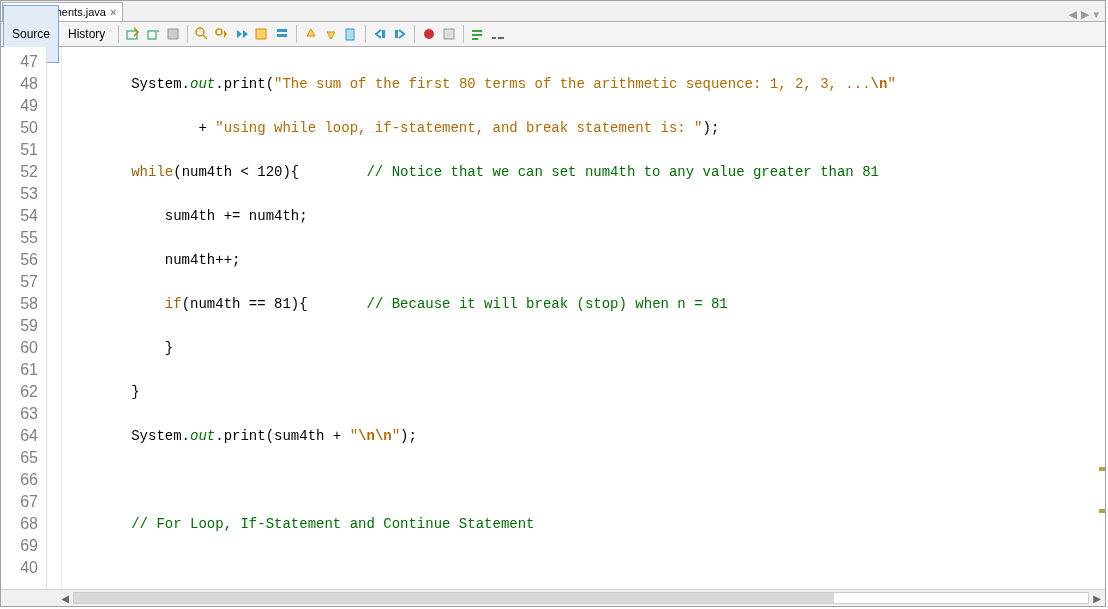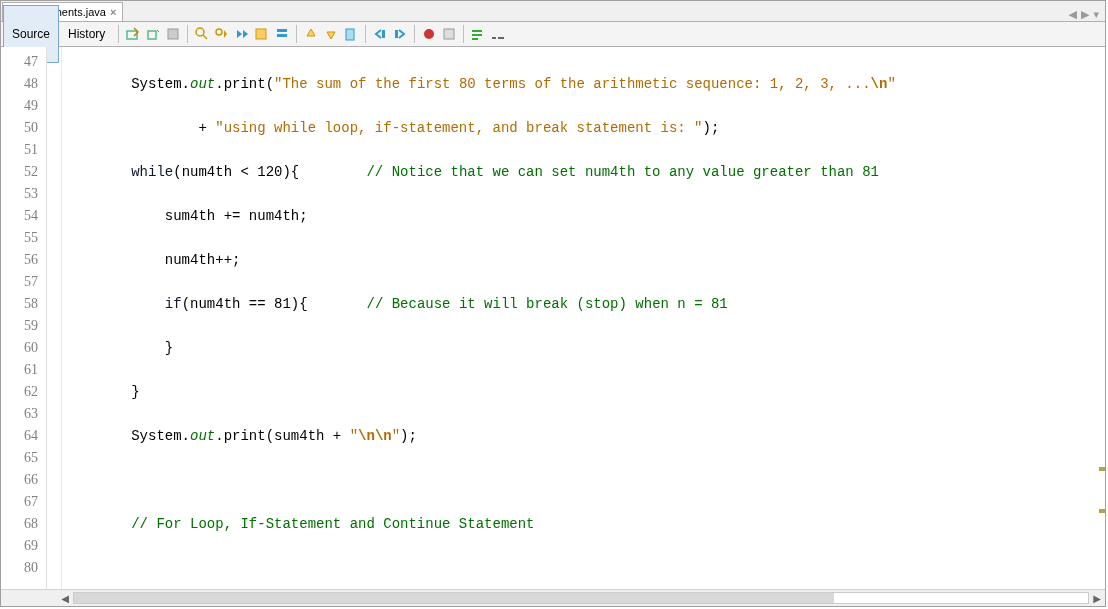--- a/index.html
+++ b/index.html
@@ -8,27 +8,27 @@
   .tab{display:flex;align-items:center;gap:4px;padding:2px 6px;background:#fff;border:1px solid #b0b0b0;border-bottom:none;font-size:11px}
   .tab .ji{width:14px;height:14px;display:inline-block}
   .tab-close{color:#888;cursor:pointer;font-weight:bold;font-size:11px}
   .navarrows{margin-left:auto;margin-right:6px;display:flex;gap:4px;color:#999;font-size:11px;align-items:center}
   .toolbar{height:24px;display:flex;align-items:center;gap:0;border-bottom:1px solid #b0b0b0;background:#f4f4f4;padding-left:2px}
   .tbbtn{padding:21px 8px;font-size:12px;border:1px solid transparent;cursor:pointer}
   .tbbtn.active{background:#e2ecf6;border:1px solid #7aa7d7}
   .tbsep{width:1px;height:18px;background:#c0c0c0;margin:0 4px}
   .tbicon{width:16px;height:16px;display:flex;align-items:center;justify-content:center;margin:0 2px;cursor:pointer}
   .editor{flex:1;display:flex;overflow:hidden;position:relative}
-  .gutter{width:46px;background:#fff;border-right:1px solid #e0e0e0;font-family:Liberation Serif, serif;font-size:14px;color:#808080;text-align:right;padding-top:4px;box-sizing:border-box}
+  .gutter{width:46px;background:#fff;border-right:1px solid #e0e0e0;font-family:Liberation Sans, sans-serif;font-size:16px;color:#808080;text-align:right;padding-top:4px;box-sizing:border-box}
   .gutter div{height:22px;line-height:22px;padding-right:8px}
   .foldcol{width:14px;border-right:1px solid #e8e8e8;padding-top:4px}
   .foldcol div{height:22px}
   .code{flex:1;font-family:Consolas,'Courier New',monospace;font-size:14px;line-height:22px;padding-top:4px;padding-left:2px;white-space:pre;overflow:hidden;position:relative}
   .codeline{height:22px;position:relative}
-  .kw{color:#0f172a}
+  .kw{color:#a16207}
   .fld{color:#007000;font-style:italic}
   .str{color:#b26b00}
   .esc{color:#b26b00;font-weight:bold}
   .cmg{color:#007000}
   .hscroll{position:absolute;left:0;right:0;bottom:0;height:16px;background:#f0f0f0;border-top:1px solid #d0d0d0}
   .hscroll::before{content:"";position:absolute;left:72px;right:16px;top:2px;bottom:2px;background:#fff;border:1px solid #ccc}
   .hscroll .thumb{position:absolute;left:73px;top:3px;bottom:3px;width:760px;background:#d8d8d8}
   .hscroll .la,.hscroll .ra{position:absolute;top:0;width:16px;height:16px;display:flex;align-items:center;justify-content:center;color:#666;font-size:10px}
   .hscroll .la{left:56px}
   .hscroll .ra{right:0}
@@ -184,21 +184,21 @@
         <div>60</div>
         <div>61</div>
         <div>62</div>
         <div>63</div>
         <div>64</div>
         <div>65</div>
         <div>66</div>
         <div>67</div>
         <div>68</div>
         <div>69</div>
-        <div>80</div>
+        <div>40</div>
       </div>
     <div class="foldcol" id="foldcol">
         <div></div>
         <div></div>
         <div></div>
         <div></div>
         <div></div>
         <div></div>
         <div></div>
         <div></div>

